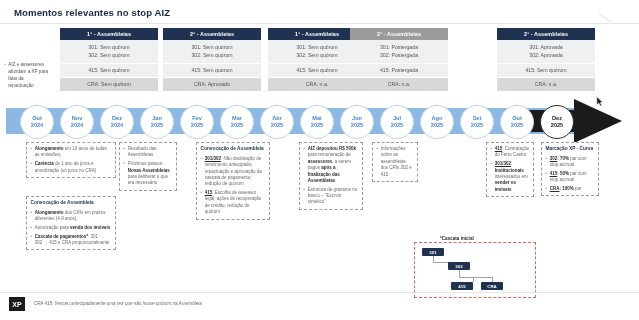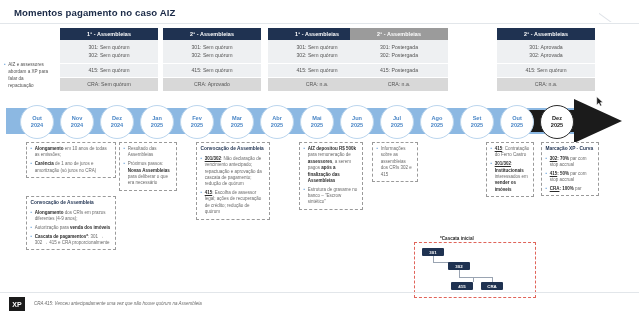--- a/index.html
+++ b/index.html
@@ -102,21 +102,21 @@
   .footnote{
     position:absolute;left:34px;top:301px;font-size:4.5px;color:#6b6b6b;font-style:italic;
   }
   .cursor{position:absolute;left:596px;top:96px;width:8px;height:11px;}
 </style>
 </head>
 <body>
 
 <div class="slide">
 
-  <div class="title">Momentos pagamento no caso AIZ</div>
+  <div class="title">Momentos relevantes no stop AIZ</div>
   <div class="title-rule"></div>
   <div class="corner-fold"></div>
 
   <div class="tbl" style="left:60px;top:28px;">
     <div class="hd">1ª - Assembleias</div>
     <div class="r1">
       <span>301: Sem quórum</span><br>
       <span>302: Sem quórum</span>
     </div>
     <div class="r2">415: Sem quórum</div>

